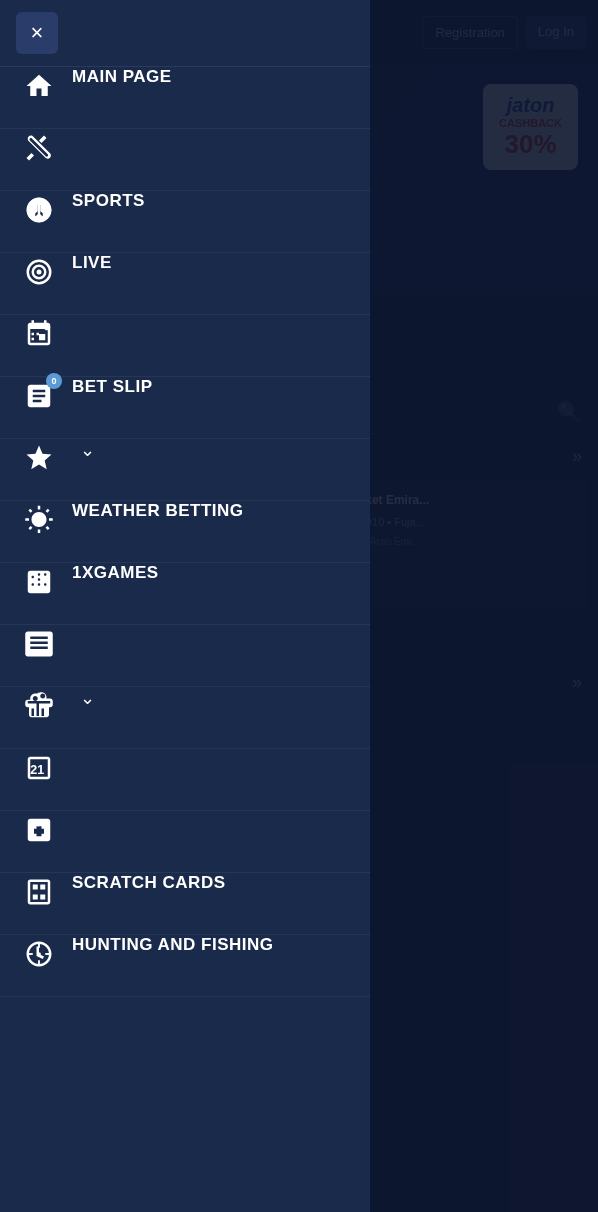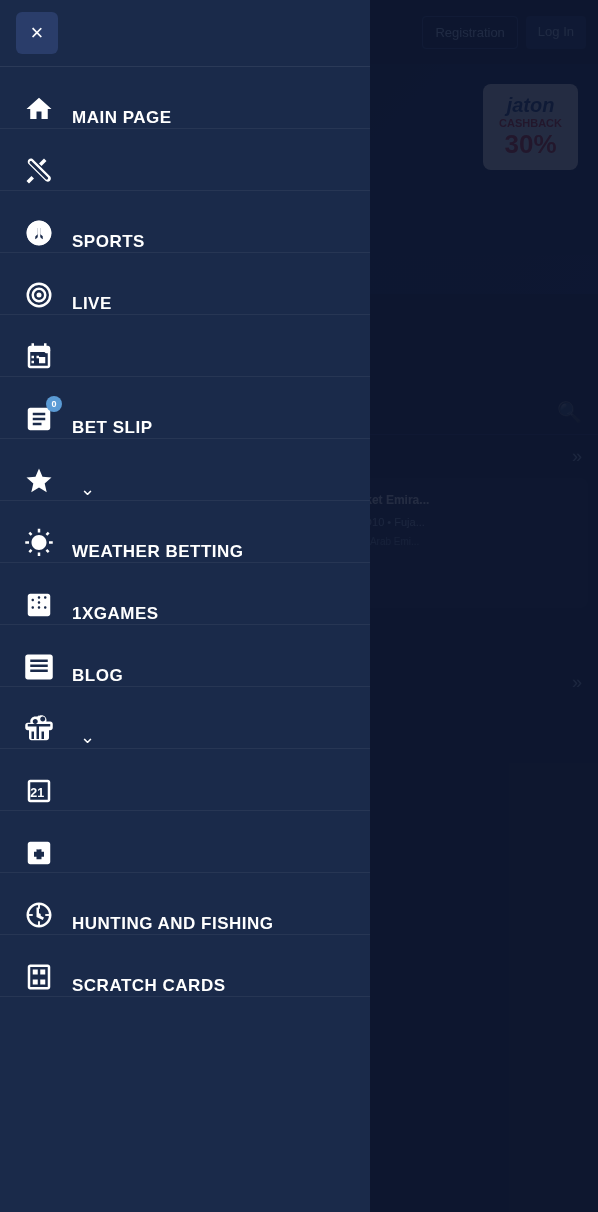--- a/index.html
+++ b/index.html
@@ -70,21 +70,21 @@
     .close-btn span {
       color: #fff;
       font-size: 22px;
       font-weight: 300;
       line-height: 1;
     }
 
     
     .menu-item {
       display: flex;
-      align-items: flex-end;
+      align-items: flex-start;
       padding: 0 20px;
       height: 62px;
       cursor: pointer;
       border-bottom: 1px solid rgba(255,255,255,0.06);
       position: relative;
       text-decoration: none;
     }
 
     .menu-icon {
       width: 38px;
@@ -504,21 +504,20 @@
     </div>
     <span class="menu-label">1XGAMES</span>
   </div>
 
   <div class="menu-item">
     <div class="menu-icon">
       <svg viewBox="0 0 24 24" xmlns="http://www.w3.org/2000/svg">
         <path d="M21 2H3c-1.1 0-2 .9-2 2v16c0 1.1.9 2 2 2h18c1.1 0 2-.9 2-2V4c0-1.1-.9-2-2-2zm-2 14H5v-2h14v2zm0-4H5v-2h14v2zm0-4H5V6h14v2z"></path>
       </svg>
     </div>
-    <span class="menu-label">BLOG</span>
   </div>
 
   <div class="menu-item">
     <div class="menu-icon">
       <svg viewBox="0 0 24 24" xmlns="http://www.w3.org/2000/svg">
         <path d="M20 6h-2.18c.07-.31.18-.62.18-1 0-2.21-1.79-4-4-4-1.04 0-1.96.42-2.66 1.07L12 1.41l-.34-.34C11.04 2.42 10.04 2 9 2 6.79 2 5 3.79 5 6c0 .38.08.69.18 1H3c-1.1 0-2 .9-2 2v2c0 1.1.9 2 2 2h1v6c0 1.1.9 2 2 2h12c1.1 0 2-.9 2-2v-6h1c1.1 0 2-.9 2-2V8c0-1.1-.9-2-2-2zm-5-4c1.1 0 2 .9 2 2s-.9 2-2 2-2-.9-2-2 .9-2 2-2zM9 4c1.1 0 2 .9 2 2s-.9 2-2 2-2-.9-2-2 .9-2 2-2zm-1 16H6v-6h2v6zm4 0h-2V10h2v10zm4 0h-2v-6h2v6zM21 10H3V8h18v2z"></path>
       </svg>
     </div>
     <span class="menu-arrow">⌄</span>
   </div>
@@ -535,38 +534,38 @@
 
   <div class="menu-item">
     <div class="menu-icon">
       <svg viewBox="0 0 24 24" xmlns="http://www.w3.org/2000/svg">
         <path d="M19 3H5c-1.1 0-2 .9-2 2v14c0 1.1.9 2 2 2h14c1.1 0 2-.9 2-2V5c0-1.1-.9-2-2-2zm-3 12h-2v2h-4v-2H8v-4h2V9h4v2h2v4z"></path>
         <rect x="6" y="6" width="3" height="3" rx="1" fill="white"></rect>
         <rect x="10" y="6" width="3" height="3" rx="1" fill="white"></rect>
         <rect x="14" y="6" width="3" height="3" rx="1" fill="white"></rect>
       </svg>
     </div>
+  </div>
+
+  <div class="menu-item">
+    <div class="menu-icon">
+      <svg viewBox="0 0 24 24" xmlns="http://www.w3.org/2000/svg">
+        <path d="M19 2H5c-1.1 0-2 .9-2 2v16c0 1.1.9 2 2 2h14c1.1 0 2-.9 2-2V4c0-1.1-.9-2-2-2zm0 18H5V4h14v16zM7 6h4v4H7zm6 0h4v4h-4zM7 14h4v4H7zm6 0h4v4h-4z"></path>
+      </svg>
+    </div>
+    <span class="menu-label">SCRATCH CARDS</span>
   </div>
 
   <div class="menu-item">
     <div class="menu-icon">
       <svg viewBox="0 0 24 24" xmlns="http://www.w3.org/2000/svg">
         <path d="M12 2C6.48 2 2 6.48 2 12s4.48 10 10 10 10-4.48 10-10S17.52 2 12 2zm0 18c-4.42 0-8-3.58-8-8s3.58-8 8-8 8 3.58 8 8-3.58 8-8 8z"></path>
         <path d="M12 6v6l4 2-1 2-5-2.5V6z"></path>
         <circle cx="12" cy="12" r="1.5" fill="white"></circle>
         <line x1="12" y1="4" x2="12" y2="7" stroke="white" stroke-width="1.5"></line>
         <line x1="12" y1="17" x2="12" y2="20" stroke="white" stroke-width="1.5"></line>
         <line x1="4" y1="12" x2="7" y2="12" stroke="white" stroke-width="1.5"></line>
         <line x1="17" y1="12" x2="20" y2="12" stroke="white" stroke-width="1.5"></line>
       </svg>
     </div>
     <span class="menu-label">HUNTING AND FISHING</span>
   </div>
-
-  <div class="menu-item">
-    <div class="menu-icon">
-      <svg viewBox="0 0 24 24" xmlns="http://www.w3.org/2000/svg">
-        <path d="M19 2H5c-1.1 0-2 .9-2 2v16c0 1.1.9 2 2 2h14c1.1 0 2-.9 2-2V4c0-1.1-.9-2-2-2zm0 18H5V4h14v16zM7 6h4v4H7zm6 0h4v4h-4zM7 14h4v4H7zm6 0h4v4h-4z"></path>
-      </svg>
-    </div>
-    <span class="menu-label">SCRATCH CARDS</span>
-  </div>
 </div>
 
 </body></html>

